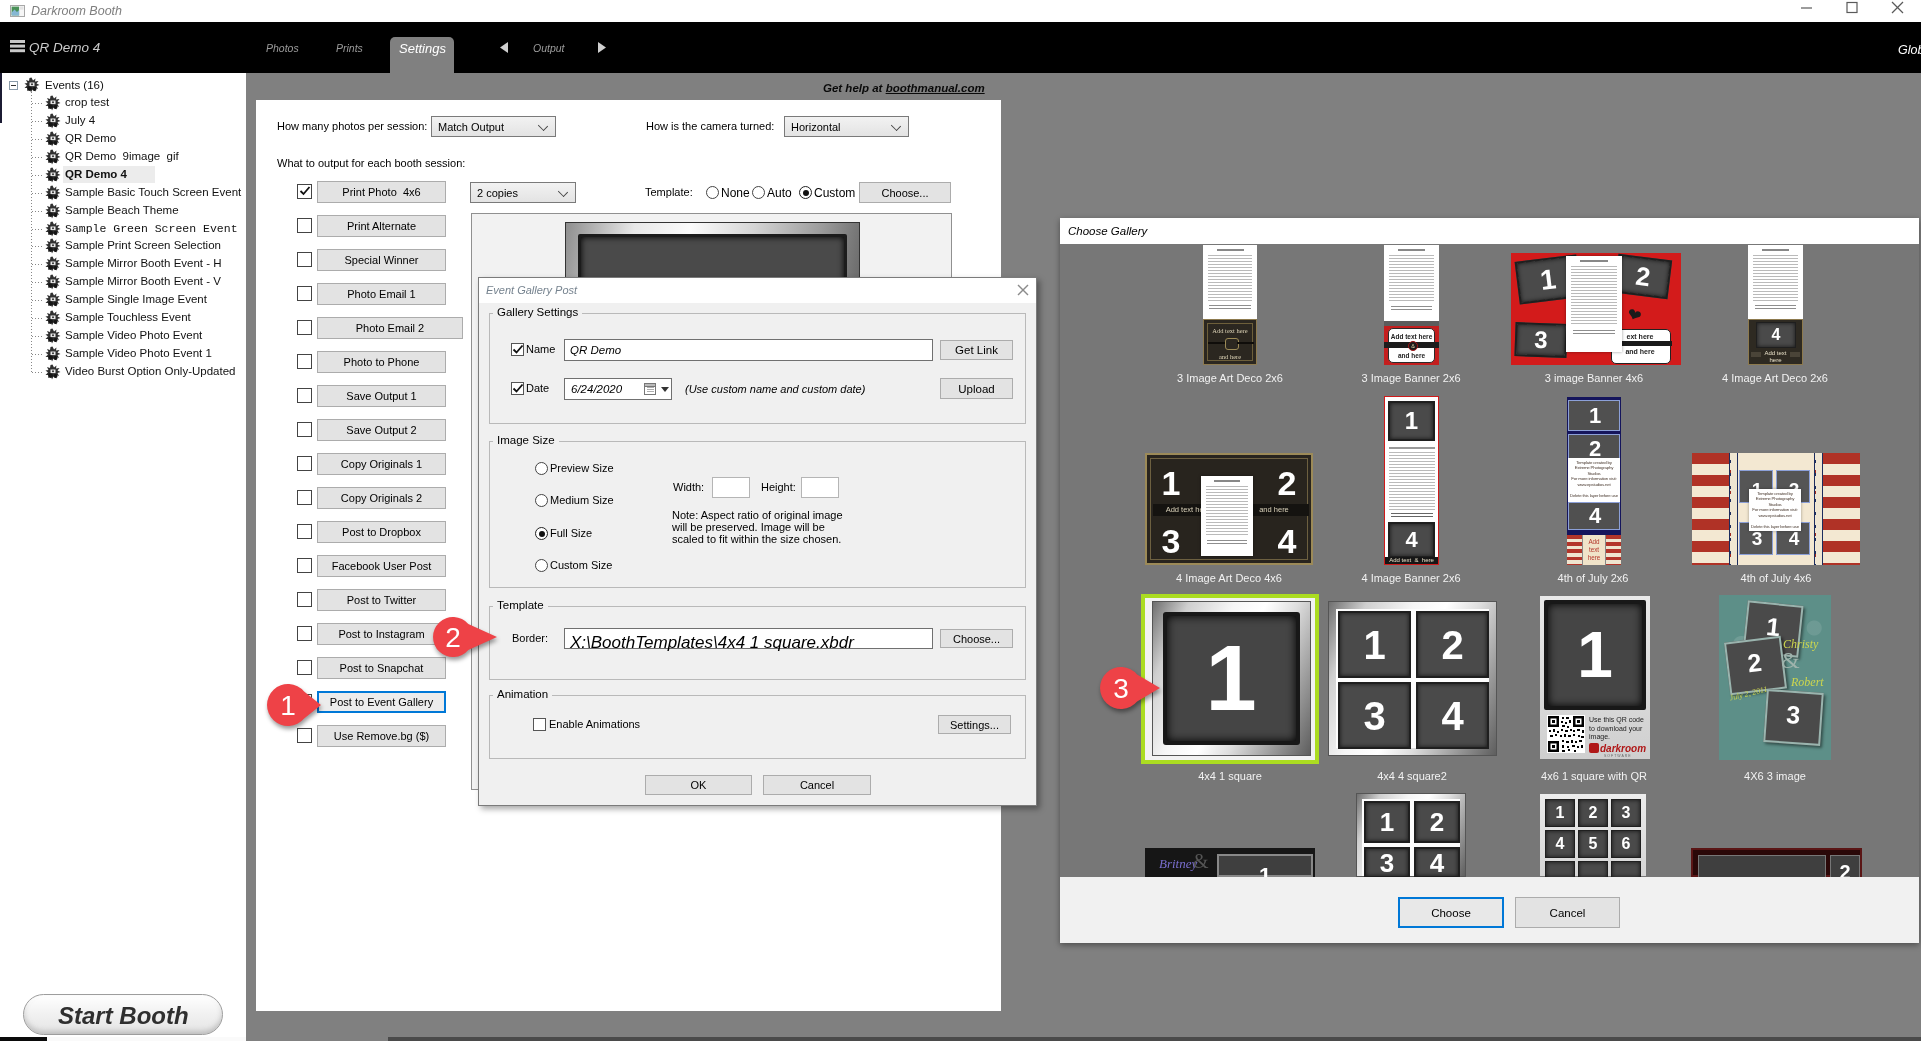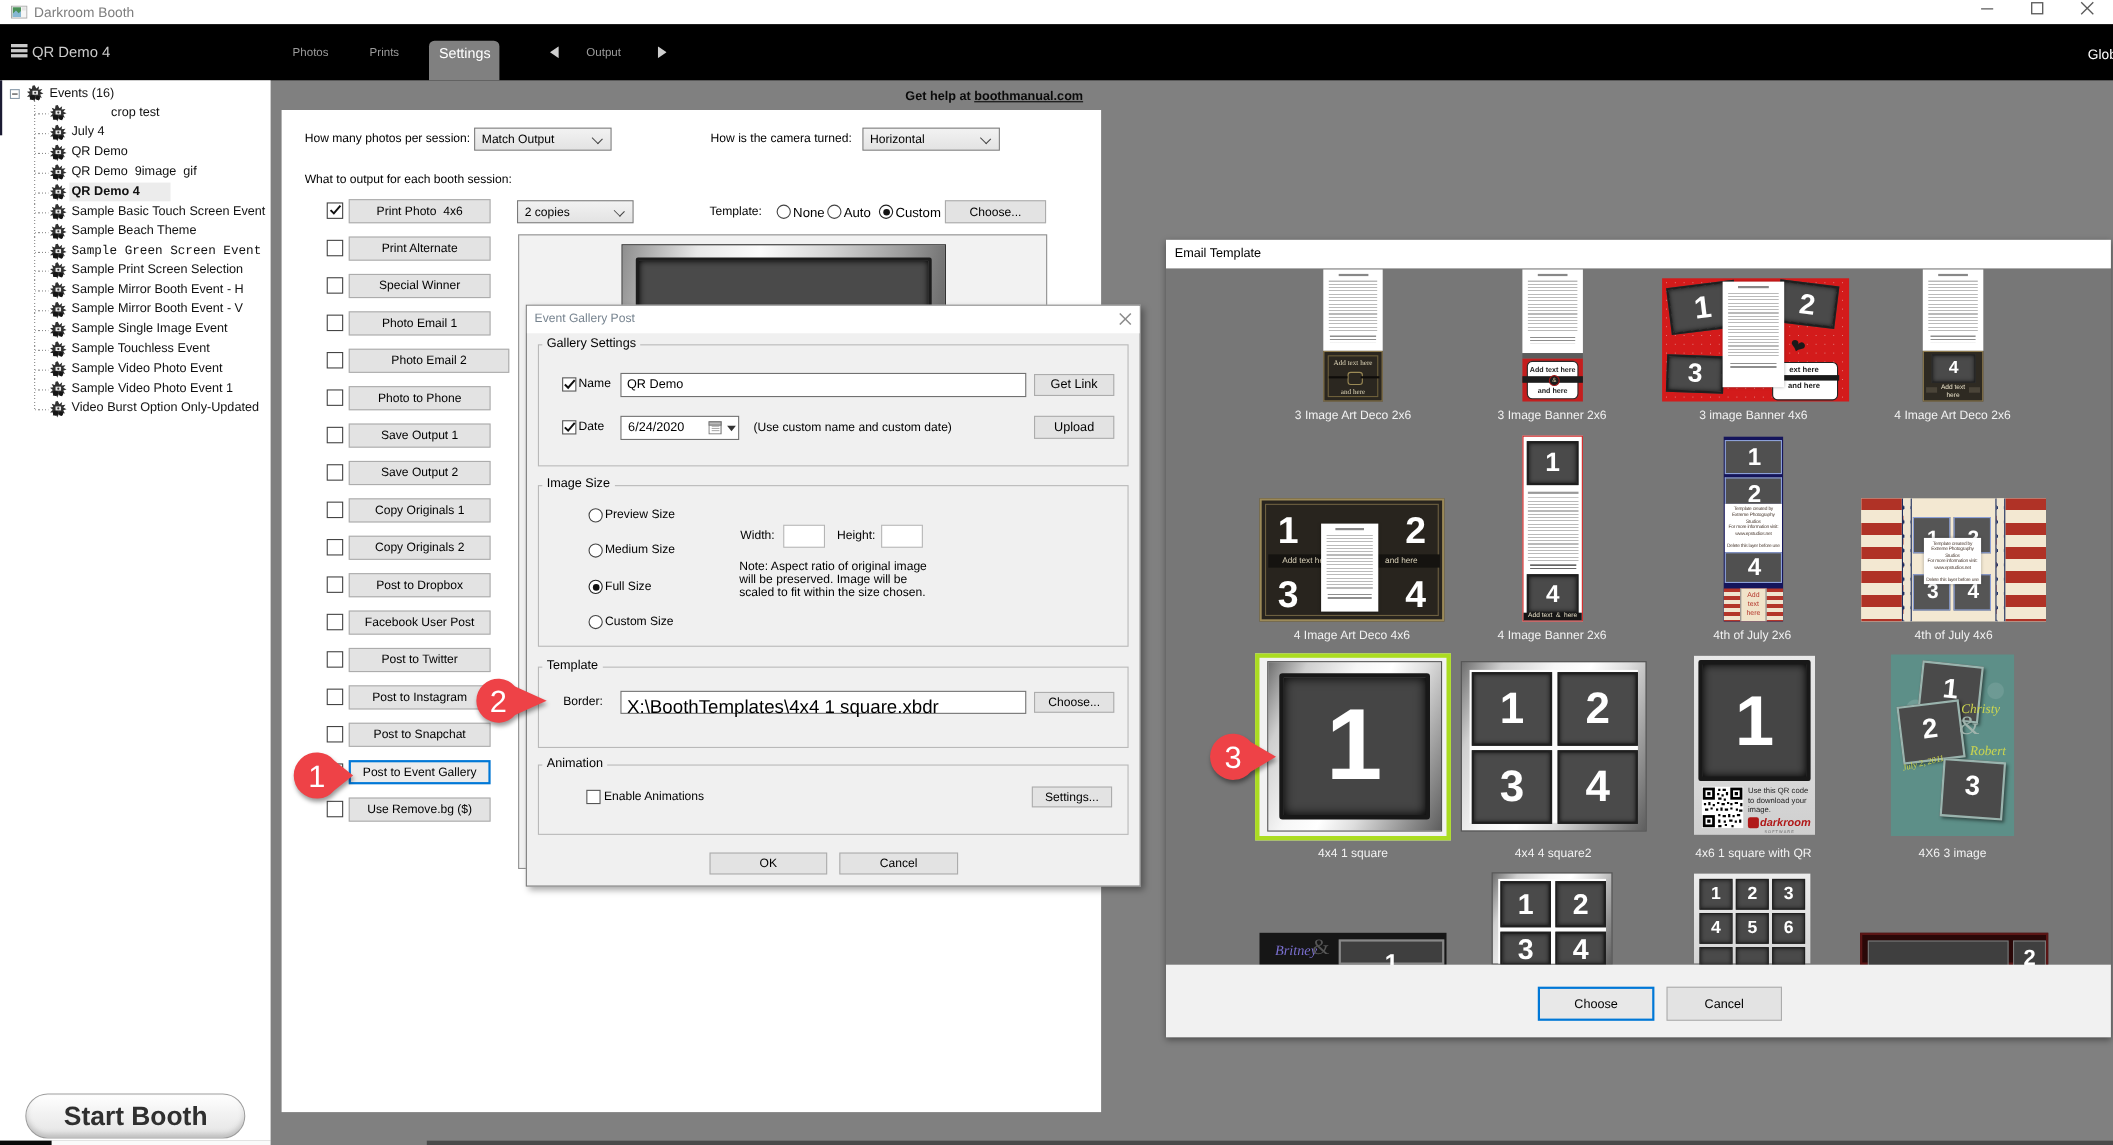--- a/index.html
+++ b/index.html
@@ -1,19 +1,19 @@
 <!DOCTYPE html>
 <html><head>
 <meta charset="utf-8">
 <style>
   html,body{margin:0;padding:0;}
   body{width:1921px;height:1041px;position:relative;overflow:hidden;
        font-family:"Liberation Sans", sans-serif;background:#808080;}
   .abs{position:absolute;}
-  .txt{white-space:nowrap;}
+  .txt{white-space:nowrap;font-style:italic;}
   
   #titlebar{left:0;top:0;width:1921px;height:22px;background:#ffffff;}
   
   #nav{left:0;top:22px;width:1921px;height:51px;background:#000;}
   .navtab{color:#9b9b9b;font-size:10.5px;top:42px;}
   
   #sidebar{left:0;top:73px;width:246px;height:964px;background:#ffffff;}
   .tree-item{position:absolute;font-size:11.5px;color:#111;white-space:nowrap;}
   
   #main{left:256px;top:100px;width:745px;height:911px;background:#ffffff;}
@@ -91,21 +91,21 @@
     </svg>
     <div class="tree-item" style="left:45px;top:79px;">Events (16)</div>
     <div class="abs" style="left:32px;top:103px;width:12px;height:1px;background:repeating-linear-gradient(to right,#888 0,#888 1px,transparent 1px,transparent 3px);"></div>
     <svg class="abs" style="left:45px;top:95px" width="16" height="16" viewBox="0 0 16 16">
       <path d="M7.5 0.5 L9 3.5 L11.5 1.5 L11 4.5 L14.5 4 L12.5 6.5 L15.5 8 L12.5 9 L14 12 L11 11 L11.5 14.5 L8.5 12.5 L7 15.5 L6 12.5 L3 14 L4 11 L0.5 11 L3 8.5 L0.5 6.5 L3.5 6 L2 3 L5 4 L5.5 1 Z" fill="#303030"></path>
       <circle cx="5.5" cy="11.5" r="2.4" fill="#151515"></circle>
       <circle cx="10.5" cy="12" r="2" fill="#151515"></circle>
       <rect x="5.5" y="5.5" width="5" height="3.6" fill="#e8e8e8"></rect>
       <circle cx="8" cy="7.3" r="1" fill="#333"></circle>
     </svg>
-    <div class="tree-item" style="left:65px;top:96px;margin-left:36px;">crop test</div>
+    <div class="tree-item" style="left:65px;top:96px;">crop test</div>
     <div class="abs" style="left:32px;top:120.93px;width:12px;height:1px;background:repeating-linear-gradient(to right,#888 0,#888 1px,transparent 1px,transparent 3px);"></div>
     <svg class="abs" style="left:45px;top:112.93px" width="16" height="16" viewBox="0 0 16 16">
       <path d="M7.5 0.5 L9 3.5 L11.5 1.5 L11 4.5 L14.5 4 L12.5 6.5 L15.5 8 L12.5 9 L14 12 L11 11 L11.5 14.5 L8.5 12.5 L7 15.5 L6 12.5 L3 14 L4 11 L0.5 11 L3 8.5 L0.5 6.5 L3.5 6 L2 3 L5 4 L5.5 1 Z" fill="#303030"></path>
       <circle cx="5.5" cy="11.5" r="2.4" fill="#151515"></circle>
       <circle cx="10.5" cy="12" r="2" fill="#151515"></circle>
       <rect x="5.5" y="5.5" width="5" height="3.6" fill="#e8e8e8"></rect>
       <circle cx="8" cy="7.3" r="1" fill="#333"></circle>
     </svg>
     <div class="tree-item" style="left:65px;top:113.93px;">July 4</div>
     <div class="abs" style="left:32px;top:138.86px;width:12px;height:1px;background:repeating-linear-gradient(to right,#888 0,#888 1px,transparent 1px,transparent 3px);"></div>
@@ -370,21 +370,21 @@
   <div class="abs cb" style="left:54px;top:440px;"></div>
   <div class="abs lbl" style="left:70px;top:440px;">Enable Animations</div>
   <div class="abs winbtn" style="left:459px;top:437px;width:73px;height:19px;">Settings...</div>
 
   <div class="abs winbtn" style="left:166px;top:497px;width:107px;height:20px;">OK</div>
   <div class="abs winbtn" style="left:284px;top:497px;width:108px;height:20px;">Cancel</div>
 </div>
 
 <div class="abs" id="ctwin">
   <div class="abs" style="left:0;top:0;width:859px;height:26px;background:#fff;"></div>
-  <div class="abs txt" style="left:8px;top:7px;font-size:11.5px;color:#000;">Email Template</div>
+  <div class="abs txt" style="left:8px;top:7px;font-size:11.5px;color:#000;">Choose Gallery</div>
   <div id="grid">
       <div class="paper" style="left:143px;top:27px;width:54px;height:74px;">
         <div class="abs" style="left:25%;top:4px;width:50%;height:2px;background:#888;"></div>
         <div class="tlines" style="left:9%;top:10px;width:82%;height:45.88px;"></div>
         <div class="abs" style="left:12%;top:59.88px;width:76%;height:6px;background:repeating-linear-gradient(to bottom,#8e8e8e 0,#8e8e8e 1.3px,transparent 1.3px,transparent 3.1px);"></div>
       </div>
       <div class="abs" style="left:143px;top:101px;width:54px;height:46px;background:#2b2720;border:1px solid #8d7a4e;box-sizing:border-box;">
         <div class="abs" style="left:3px;top:3px;right:3px;bottom:3px;border:1px solid #6d5f3a;"></div>
         <div class="abs" style="left:0;top:7px;width:100%;text-align:center;font-size:6.5px;color:#ded5b8;font-family:'Liberation Serif',serif;">Add text here</div>
         <div class="abs" style="left:21px;top:18px;width:12px;height:10px;border:1px solid #9b8a56;border-radius:3px;"></div>

